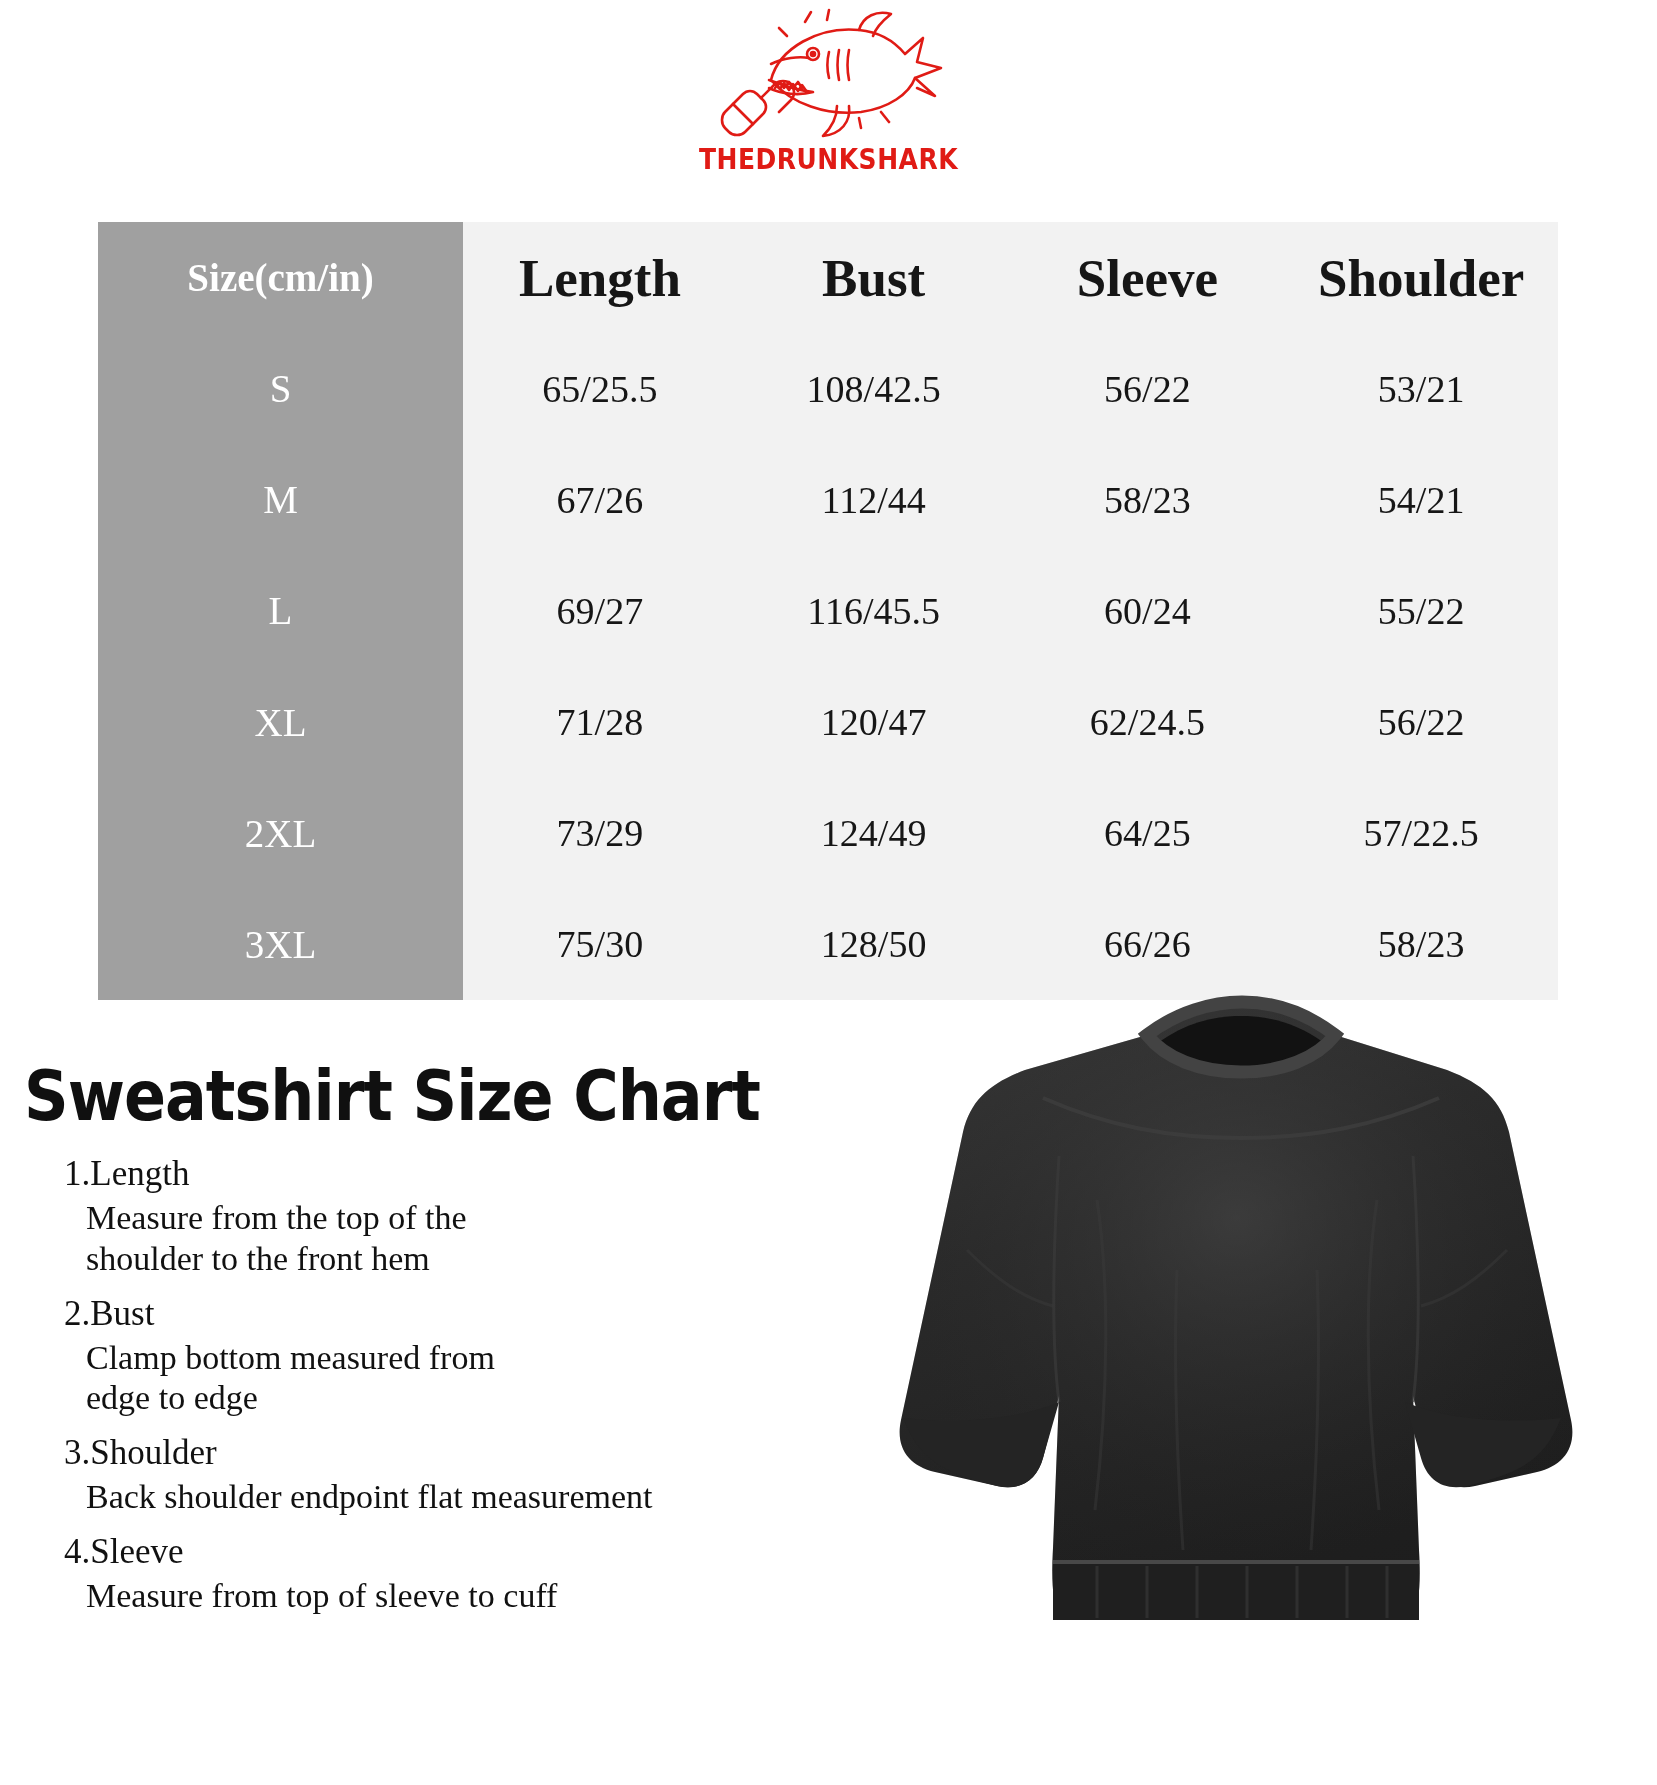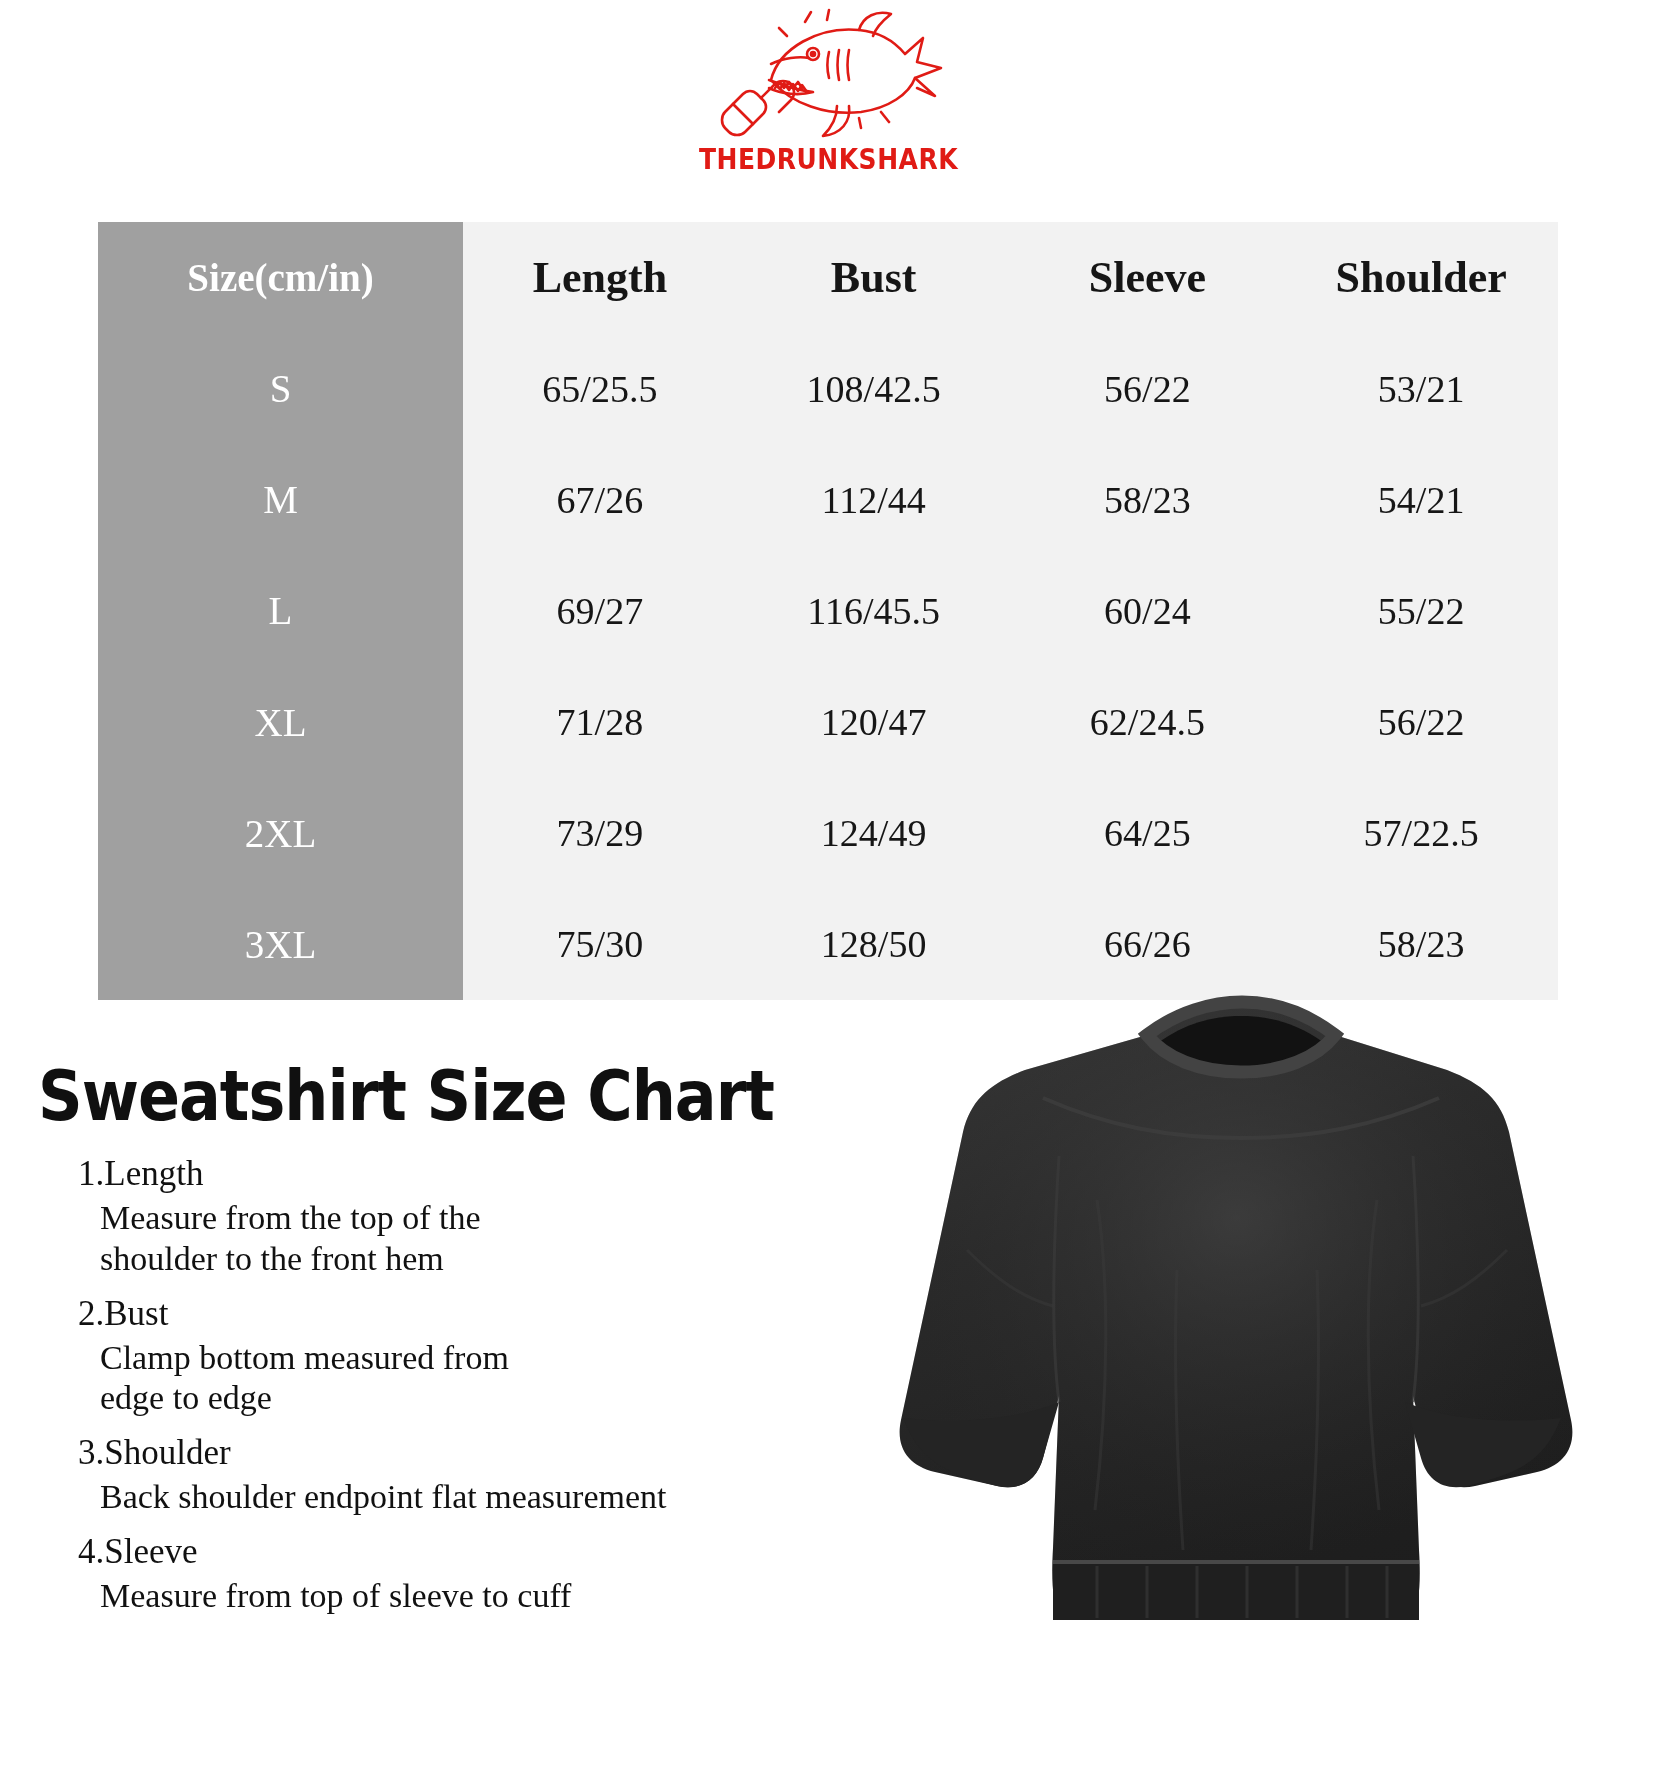--- a/index.html
+++ b/index.html
@@ -87,34 +87,34 @@
   .cell {
     flex: 1 1 0;
     display: flex;
     align-items: center;
     justify-content: center;
     font-size: 38px;
     color: #161616;
   }
   .row.header .cell {
     font-weight: bold;
-    font-size: 44px;
+    font-size: 53px;
   }
 
   
   .bottom {
     position: absolute;
     left: 0;
     top: 1000px;
     width: 1657px;
     height: 785px;
   }
   .bottom-left {
     position: absolute;
-    left: 38px;
+    left: 24px;
     top: 55px;
     width: 820px;
   }
   .chart-title {
     font-family: "DejaVu Sans", sans-serif;
     font-weight: bold;
     font-size: 62px;
     color: #101010;
     letter-spacing: -1px;
     margin: 0 0 26px 0;

